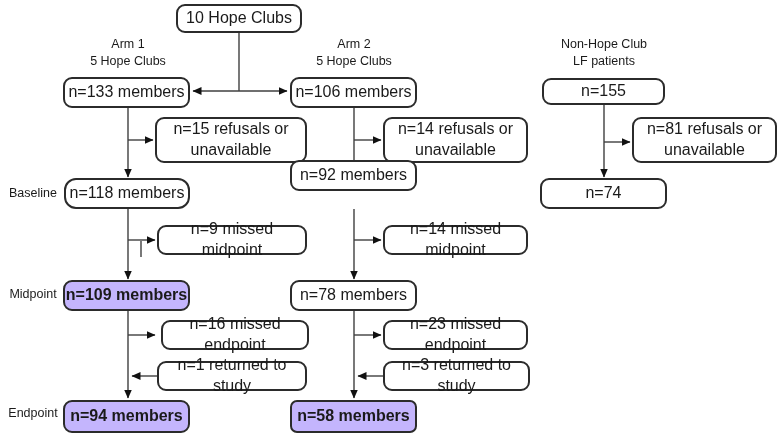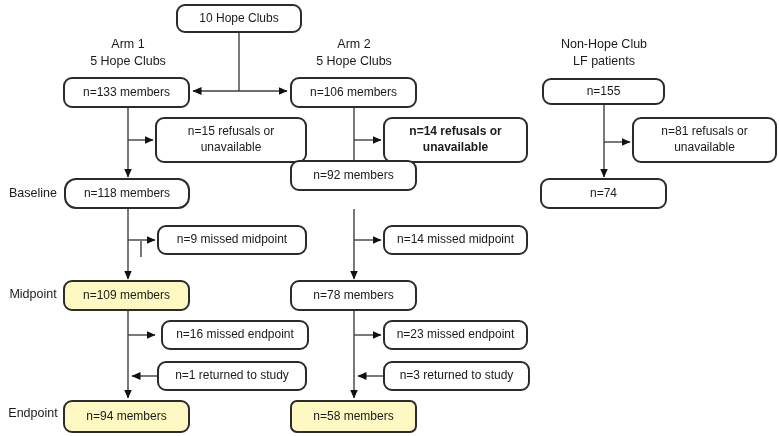--- a/index.html
+++ b/index.html
@@ -20,25 +20,25 @@
   .box {
     position: absolute;
     box-sizing: border-box;
     border: 2px solid #2b2b2b;
     border-radius: 9px;
     background: #ffffff;
     display: flex;
     align-items: center;
     justify-content: center;
     text-align: center;
-    font-size: 12px;
+    font-size: 16px;
     line-height: 1.3;
     white-space: pre-line;
   }
-  .box.shaded { background: #fef9c3; }
+  .box.shaded { background: #c4b5fd; font-weight: bold; }
   .col-header {
     position: absolute;
     text-align: center;
     font-size: 12.5px;
     line-height: 17px;
     white-space: pre-line;
   }
   .row-label {
     position: absolute;
     font-size: 12.5px;
@@ -95,21 +95,21 @@
   <div class="row-label" style="left:3px; top:406px; width:60px;">Endpoint</div>
 
   <div class="box" style="left:176px; top:4px; width:126px; height:29px;">10 Hope Clubs</div>
 
   <div class="box" style="left:63px; top:77px; width:127px; height:31px;">n=133 members</div>
   <div class="box" style="left:290px; top:77px; width:127px; height:31px;">n=106 members</div>
   <div class="box" style="left:542px; top:78px; width:123px; height:27px;">n=155</div>
 
   <div class="box" style="left:155px; top:117px; width:152px; height:46px;">n=15 refusals or
 unavailable</div>
-  <div class="box" style="left:383px; top:117px; width:145px; height:46px;font-weight:bold;">n=14 refusals or
+  <div class="box" style="left:383px; top:117px; width:145px; height:46px;">n=14 refusals or
 unavailable</div>
   <div class="box" style="left:632px; top:117px; width:145px; height:46px;">n=81 refusals or
 unavailable</div>
 
   <div class="box" style="left:64px; top:178px; width:126px; height:31px;border-radius:12px;">n=118 members</div>
   <div class="box" style="left:290px; top:160px; width:127px; height:31px;">n=92 members</div>
   <div class="box" style="left:540px; top:178px; width:127px; height:31px;">n=74</div>
 
   <div class="box" style="left:157px; top:225px; width:150px; height:30px;">n=9 missed midpoint</div>
   <div class="box" style="left:383px; top:225px; width:145px; height:30px;">n=14 missed midpoint</div>

